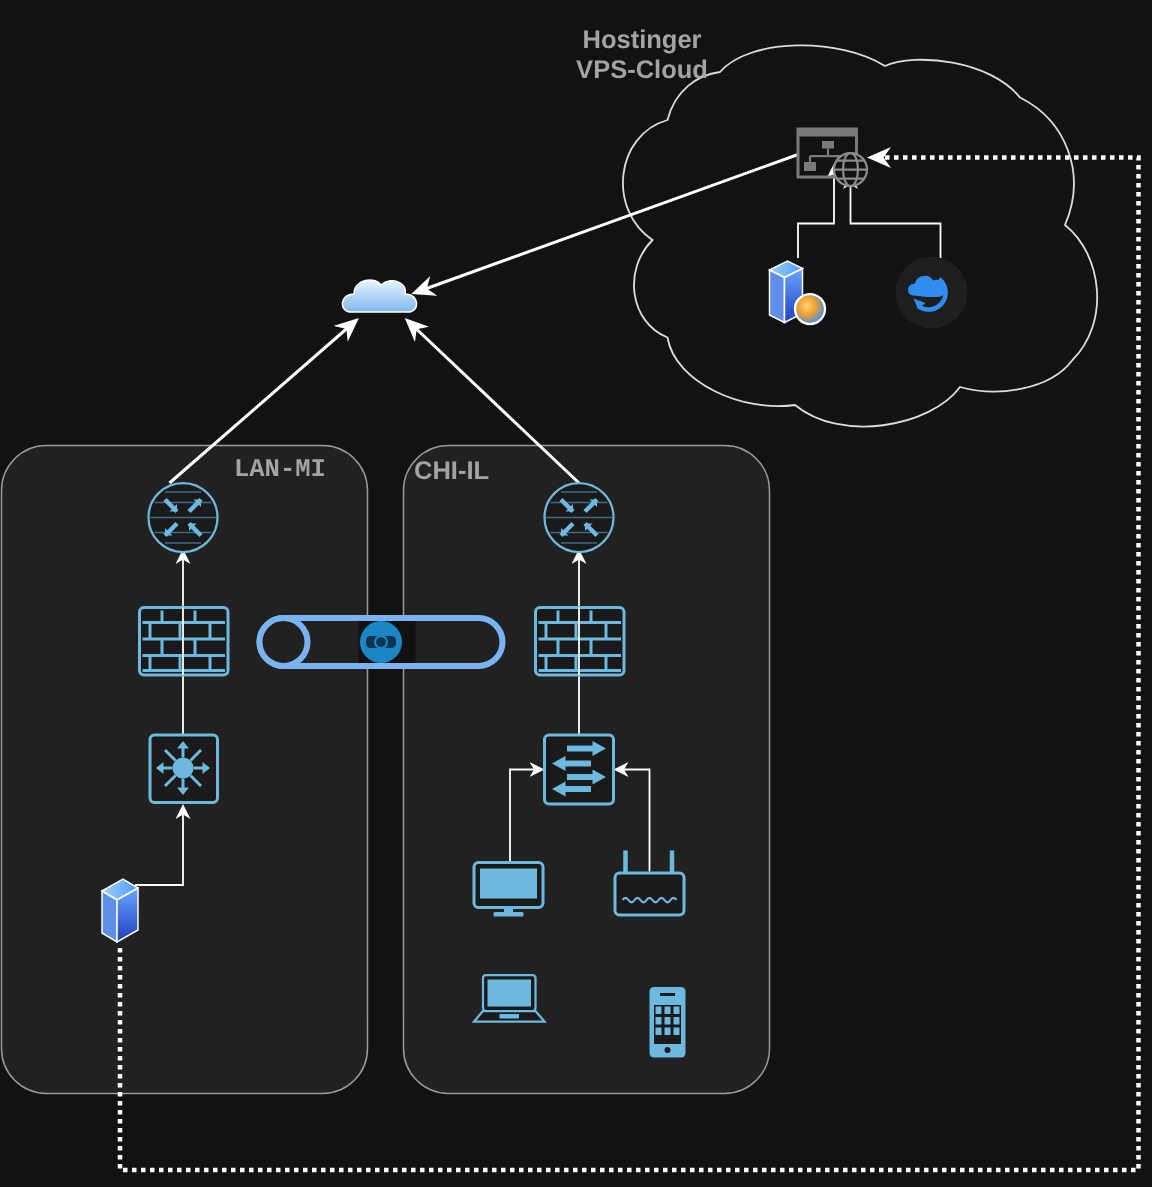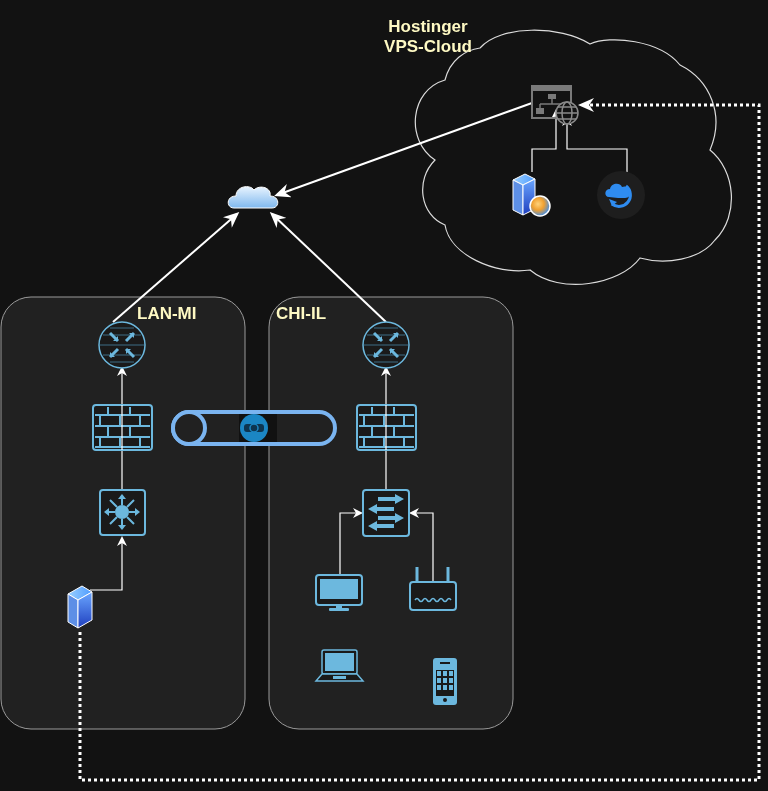--- a/index.html
+++ b/index.html
@@ -6,21 +6,21 @@
     body {
       width: 768px; height: 791px;
       background: #121212;
       position: relative;
       overflow: hidden;
       font-family: "Liberation Sans", sans-serif;
     }
     #canvas { position: absolute; left: 0; top: 0; }
     .label {
       position: absolute;
-      color: #fef9c3;
+      color: #a3a3a3;
       font-weight: bold;
       font-size: 17px;
       text-align: center;
       line-height: 20px;
       white-space: nowrap;
     }
   </style>
 </head>
 <body>
 
@@ -229,14 +229,14 @@
     </g>
     <rect x="440" y="662" width="10" height="2" fill="#1a1a1a"></rect>
     <circle cx="445" cy="700" r="2" fill="#1a1a1a"></circle>
   </g>
 </svg>
 
 <div class="label" style="left:372px; top:17px; width:112px;">
   <div>Hostinger</div>
   <div>VPS-Cloud</div>
 </div>
-<div class="label" style="left:137px; top:304px;">LAN-MI</div>
+<div class="label" style="left:156px; top:304px;font-family:Liberation Mono, monospace;">LAN-MI</div>
 <div class="label" style="left:276px; top:304px;">CHI-IL</div>
 
 </body></html>

